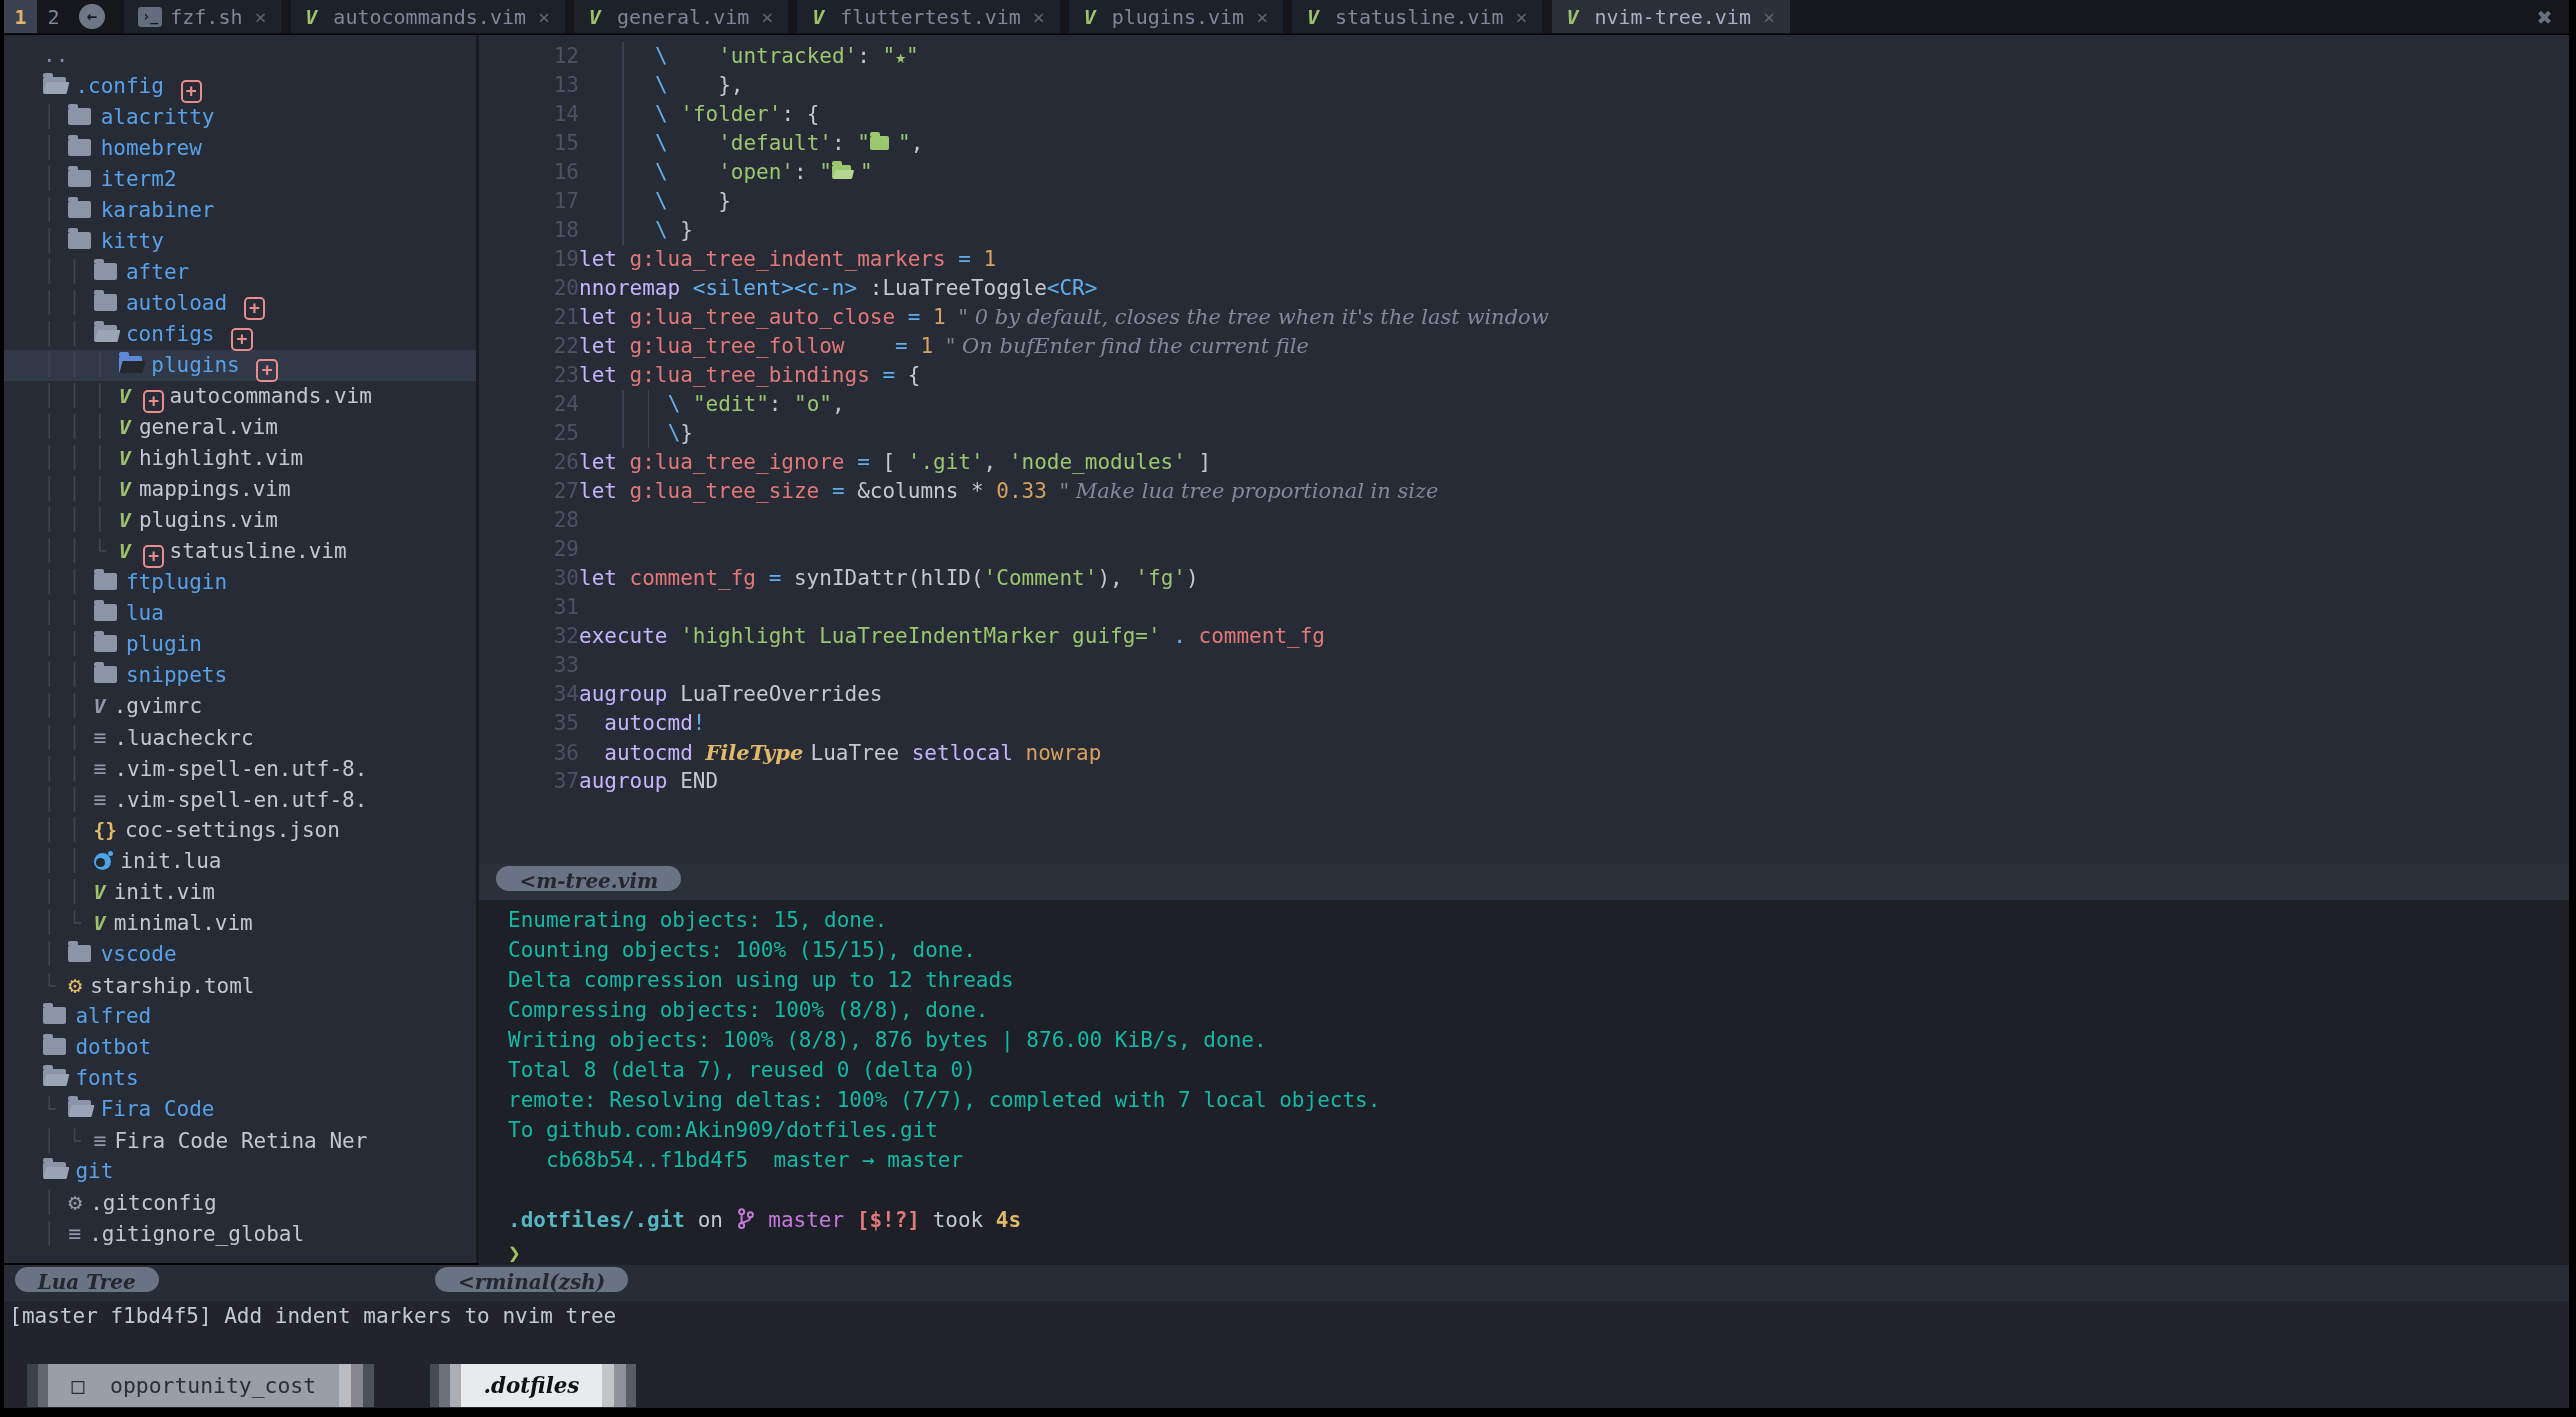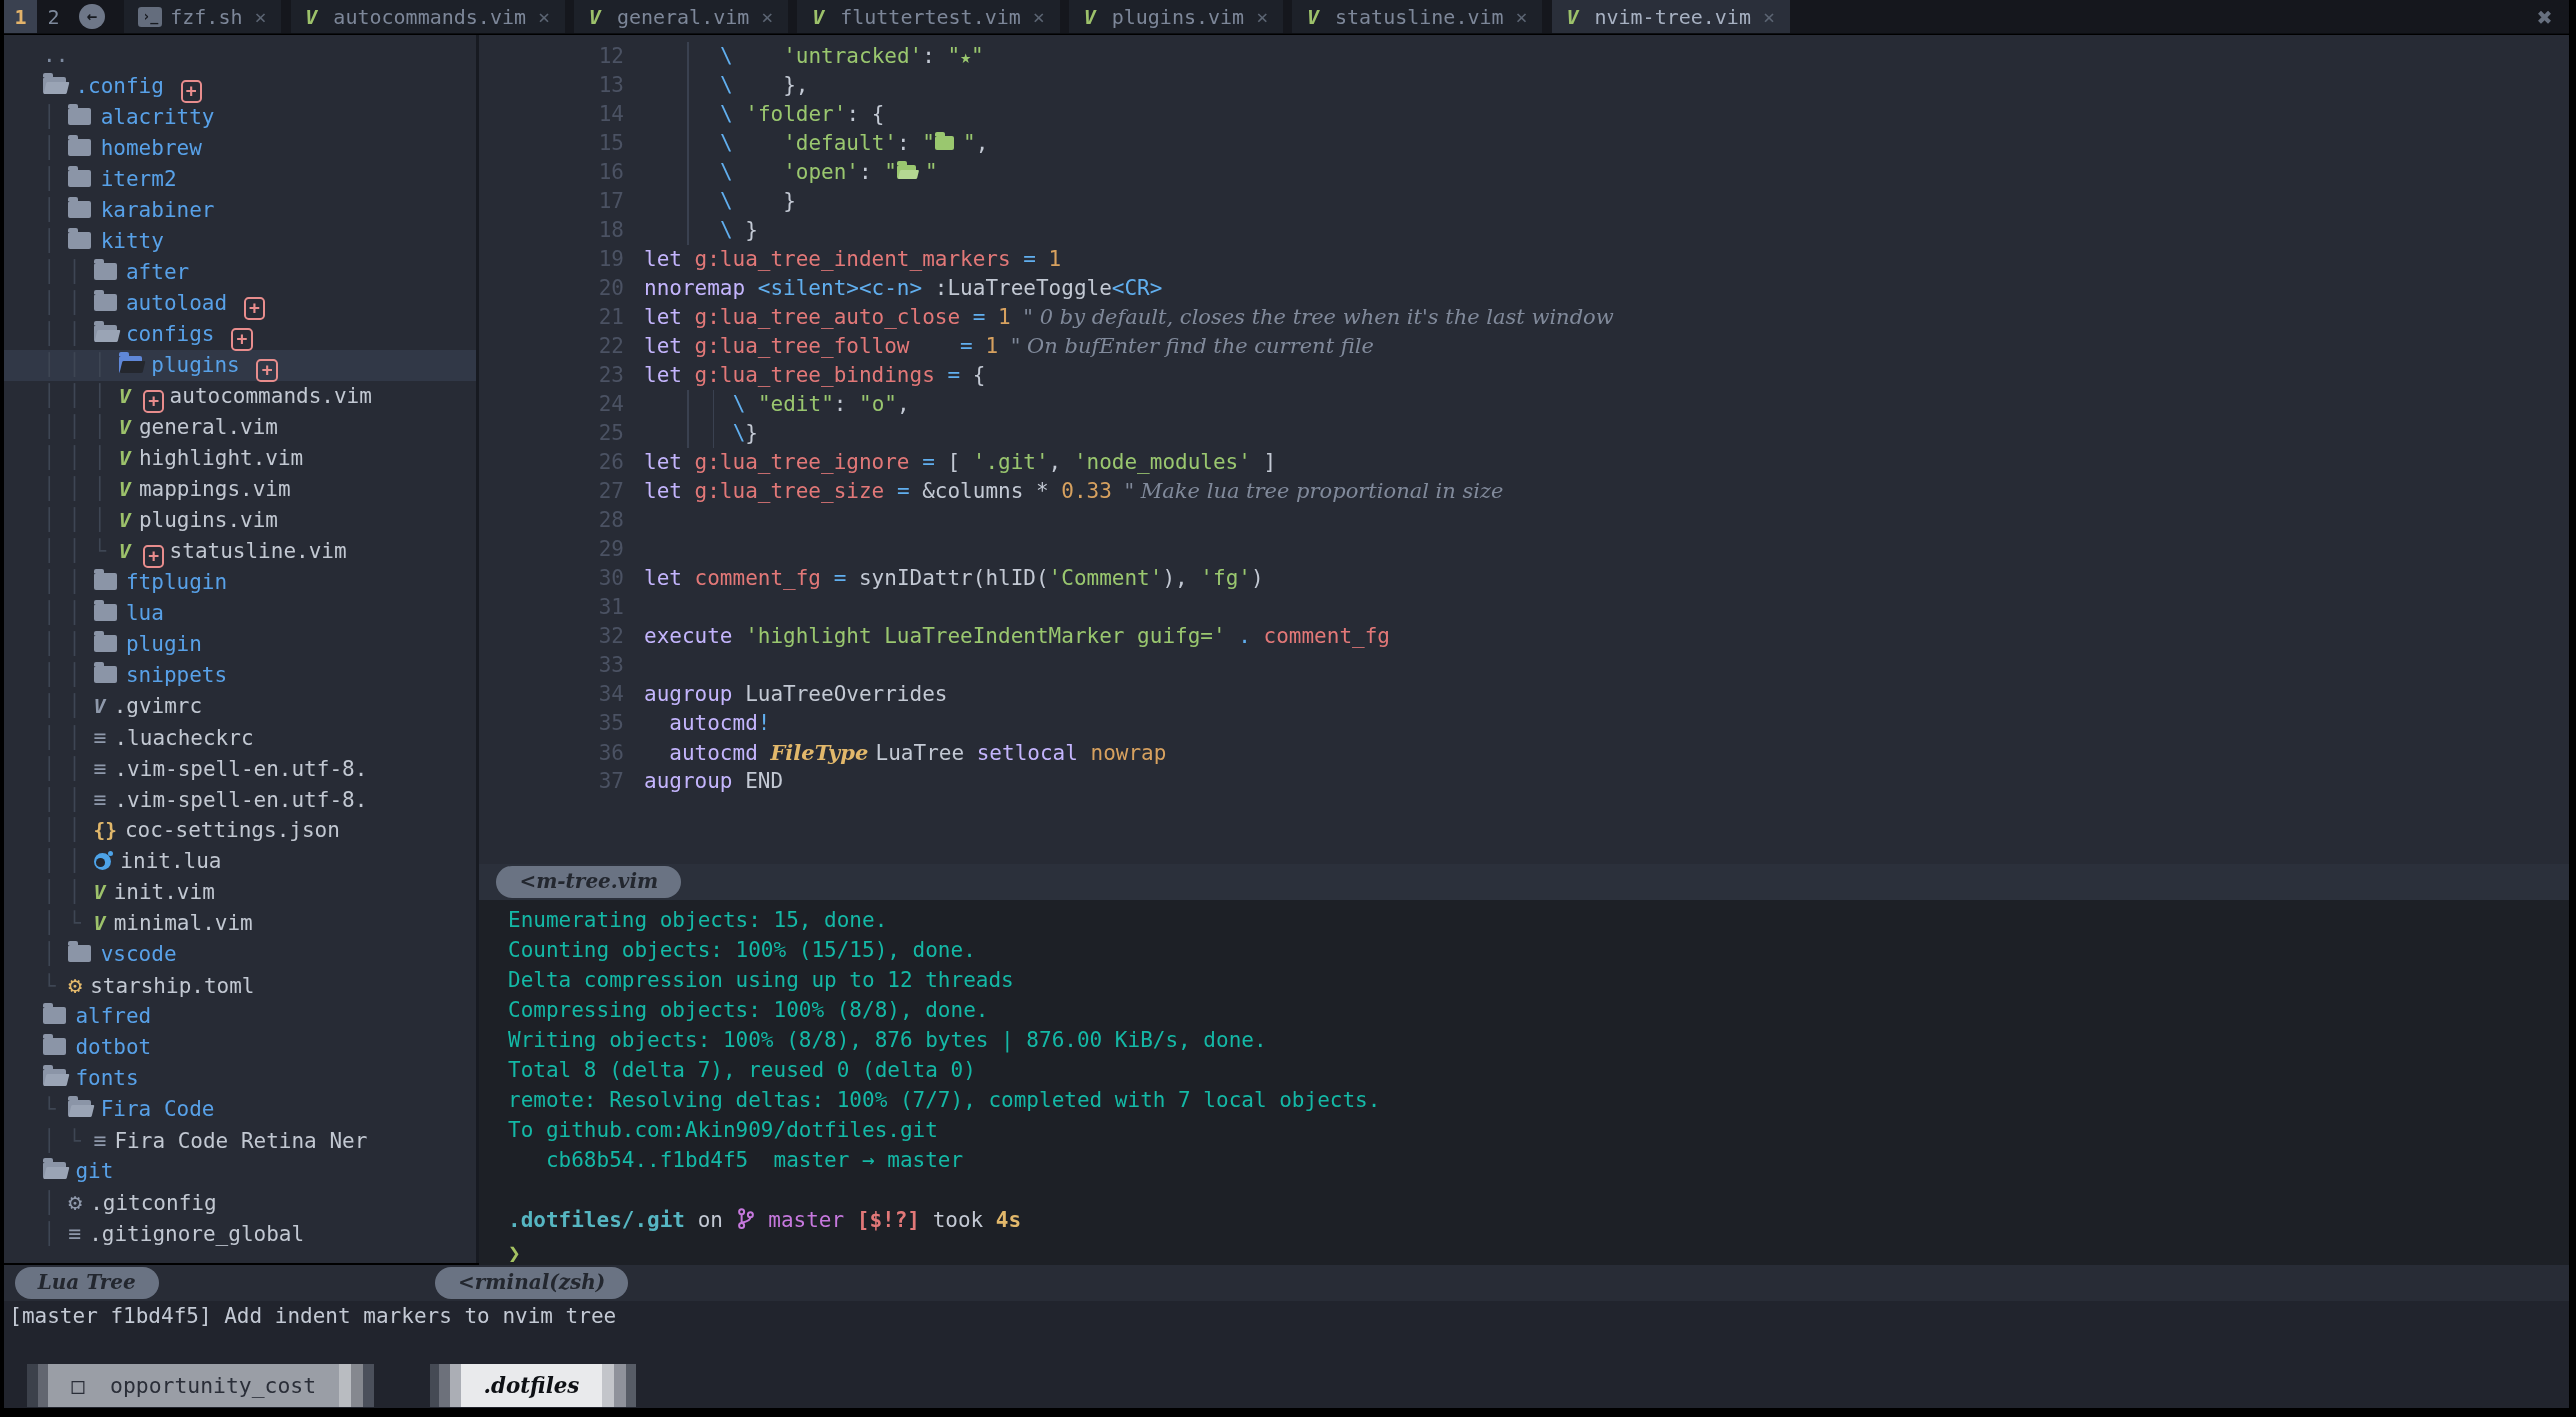--- a/index.html
+++ b/index.html
@@ -23,21 +23,21 @@
   
   #sidebar{position:absolute;left:4px;top:35px;width:472px;bottom:154px;background:#272b35;overflow:hidden;}
   #vsep{position:absolute;left:476px;top:35px;width:2.7px;bottom:154px;background:#171a21;}
   #editor{position:absolute;left:479px;top:35px;right:7.4px;height:829px;background:#272b35;overflow:hidden;}
   #stl-editor{position:absolute;left:479px;top:864px;right:7.4px;height:36px;background:#2b303b;}
   #terminal{position:absolute;left:479px;top:900px;right:7.4px;height:365px;background:#1d2026;overflow:hidden;
             font-size:21px;line-height:30px;color:#b9c0cc;padding-top:5.3px;}
   #stl-bottom{position:absolute;left:4px;top:1265px;right:7.4px;height:36px;background:#282c36;}
   #bottom{position:absolute;left:4px;top:1301px;right:7.4px;height:107px;background:#21242d;}
   
-  .pill{display:inline-block;height:32px;line-height:31px;padding:0 23px;border-radius:16px;background:#6a7383;
+  .pill{display:inline-block;height:25px;line-height:31px;padding:0 23px;border-radius:16px;background:#6a7383;
         color:#23272f;font-family:"DejaVu Serif",serif;font-style:italic;font-weight:bold;font-size:20px;margin-top:2px;}
   
   #tree{padding:5.3px 0 0 0;font-size:21px;}
   .trow{height:31px;line-height:31px;white-space:pre;padding-left:39px;}
   .trow.sel{background:#313847;}
   .tpre{color:#3e4654;}
   .lbl-dir{color:#58a1e8;}
   .lbl-file{color:#c2c8d2;}
   .lbl-up{color:#7d8aa0;}
   .badge{display:inline-block;box-sizing:border-box;width:21.4px;height:23px;border:2px solid #e88d8d;border-radius:4.7px;
@@ -57,21 +57,21 @@
   .ic-gear{font-size:23px;color:#8f99ab;}
   .ic-gear.yellow{color:#e2b86b;}
   .ic-lua{display:inline-block;width:17.4px;height:17.4px;border-radius:50%;background:#4da3e8;position:relative;
           vertical-align:-2px;margin-right:9.4px;}
   .ic-lua::before{content:'';position:absolute;left:2.7px;top:5.3px;width:8.7px;height:8.7px;border-radius:50%;background:#23272f;}
   .ic-lua::after{content:'';position:absolute;right:-2px;top:-2px;width:5.3px;height:5.3px;border-radius:50%;background:#4da3e8;}
   .ic-star{color:#9ac76f;font-size:18px;}
   
   #code{padding-top:6.7px;font-size:21px;}
   .cline{height:29px;line-height:29px;white-space:pre;}
-  .lnum{display:inline-block;width:100px;text-align:right;margin-right:20px;color:#4b5263;padding-left:45px;}
+  .lnum{display:inline-block;width:100px;text-align:right;margin-right:0;color:#4b5263;}
   .txt{color:#c3c9d4}.kw{color:#c4b5fd}.vr{color:#e27878}.op{color:#61afef}.num{color:#d7a15f}
   .str{color:#9ac76f}.blue{color:#61afef}
   .com{color:#818a9b;font-family:"DejaVu Serif",serif;font-style:italic;}
   .ft{color:#e2b86b;font-family:"DejaVu Serif",serif;font-style:italic;font-weight:bold;}
   .orn{color:#d7a15f}
   .g{display:inline-block;width:12.7px;height:29px;vertical-align:top;position:relative;}
   .g::before{content:'';position:absolute;left:5.3px;top:0;bottom:0;width:1.3px;background:#3a4150;}
   
   .tline{white-space:pre;padding-left:29px;}
   .tout{color:#14b8a6}.cyanb{color:#56b6c2;font-weight:bold}.magb{color:#c678dd;font-weight:normal}

